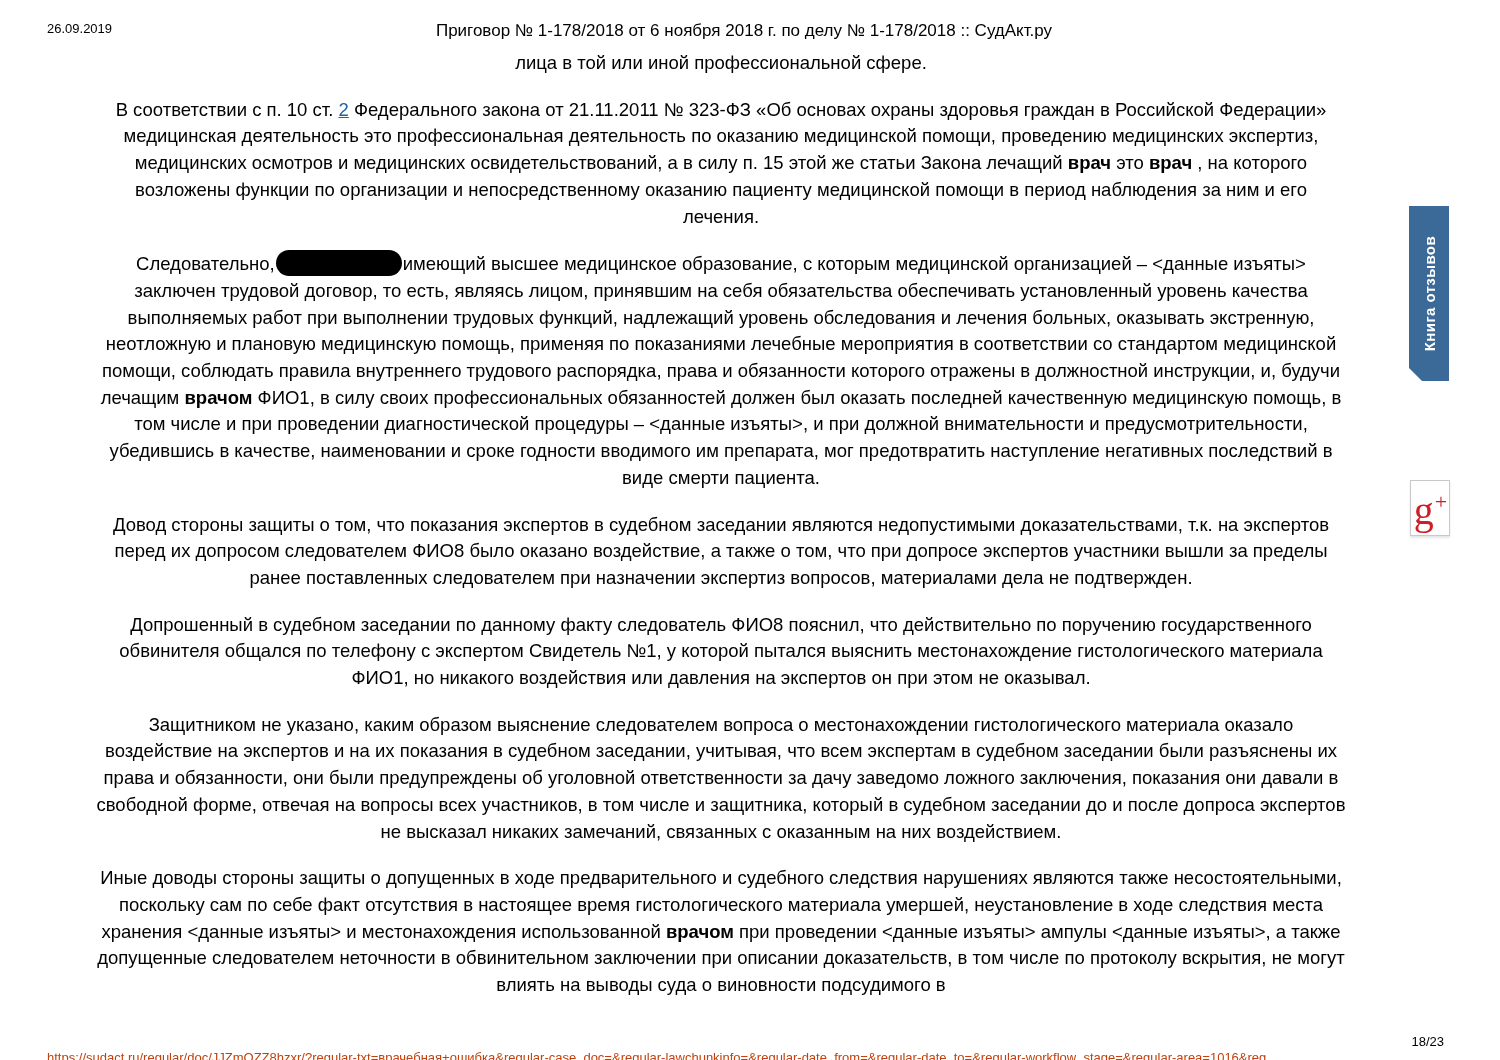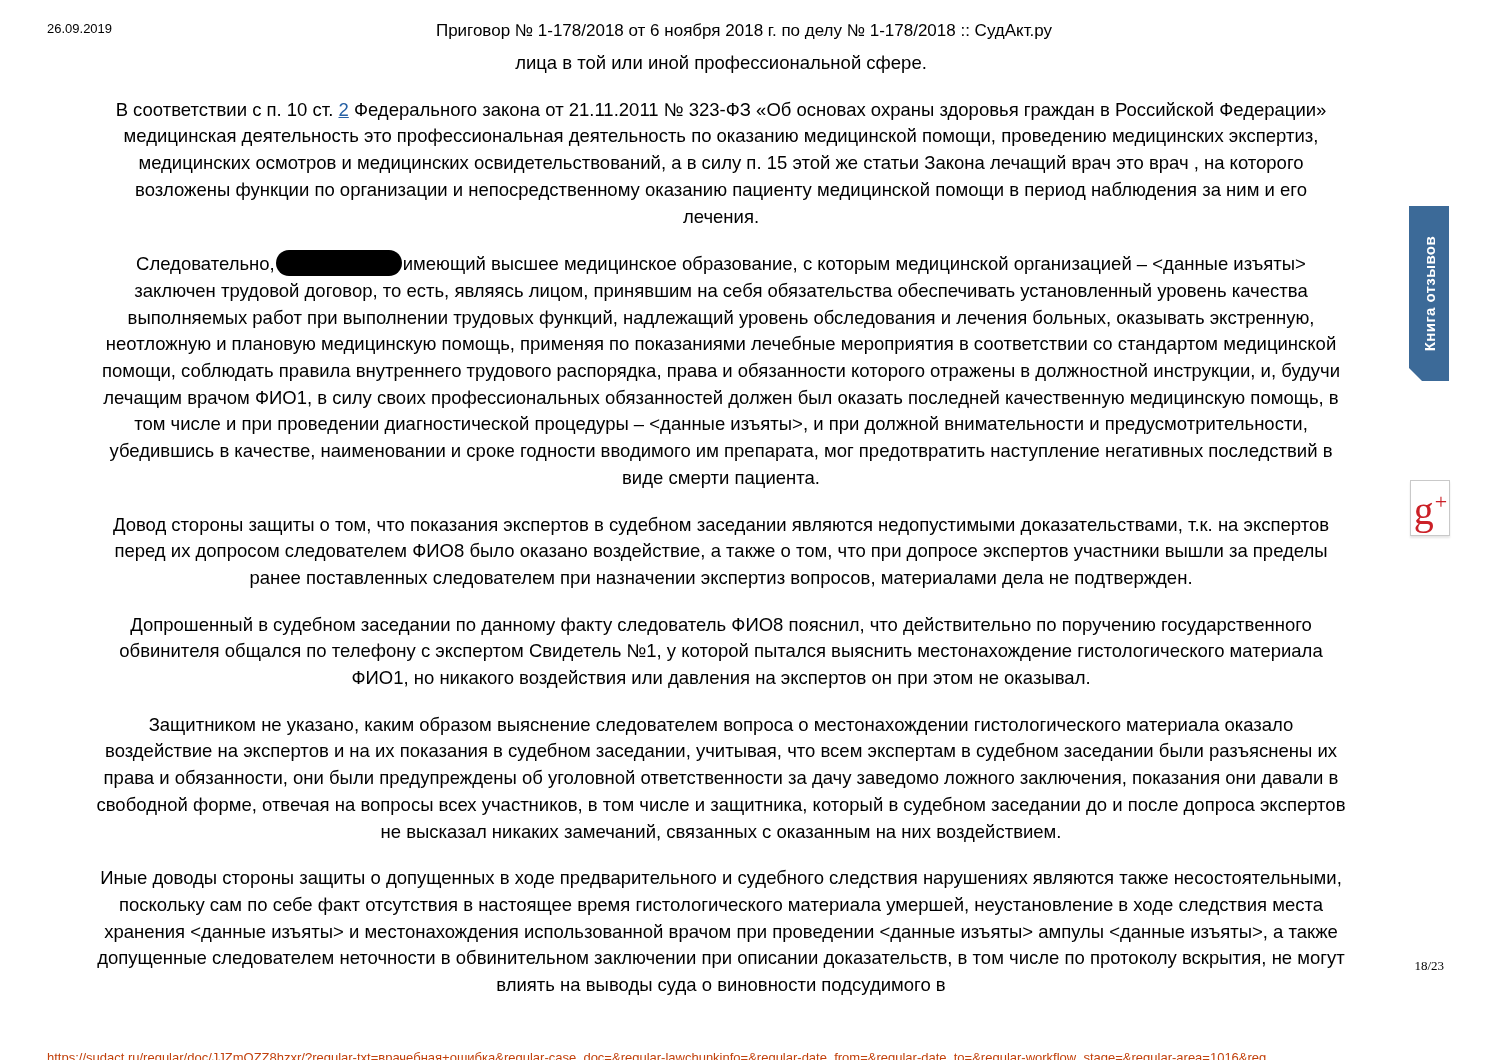--- a/index.html
+++ b/index.html
@@ -46,21 +46,21 @@
     font-size: 18.5px;
     line-height: 26.7px;
     color: #000000;
     text-align: center;
   }
   .doc-body p {
     margin: 0 0 20px 0;
     padding: 0;
   }
   .doc-body strong {
-    font-weight: normal;
+    font-weight: bold;
   }
   .doc-link {
     color: #2660a4;
     text-decoration: underline;
     cursor: pointer;
   }
   .redaction {
     display: inline-block;
     width: 126px;
     height: 26px;
@@ -128,25 +128,24 @@
     position: absolute;
     left: 47px;
     top: 1050px;
     font-size: 13px;
     color: #c2410c;
     white-space: nowrap;
   }
   .ftr-page {
     position: absolute;
     right: 44px;
-    top: 958px;
+    top: 1034px;
     font-size: 13px;
     color: #000000;
     white-space: nowrap;
-    font-family: Liberation Serif, serif;
   }
 </style>
 </head>
 <body>
 
 <div class="page">
 
   <div class="hdr-date">26.09.2019</div>
   <div class="hdr-title">Приговор № 1-178/2018 от 6 ноября 2018 г. по делу № 1-178/2018 :: СудАкт.ру</div>
 

